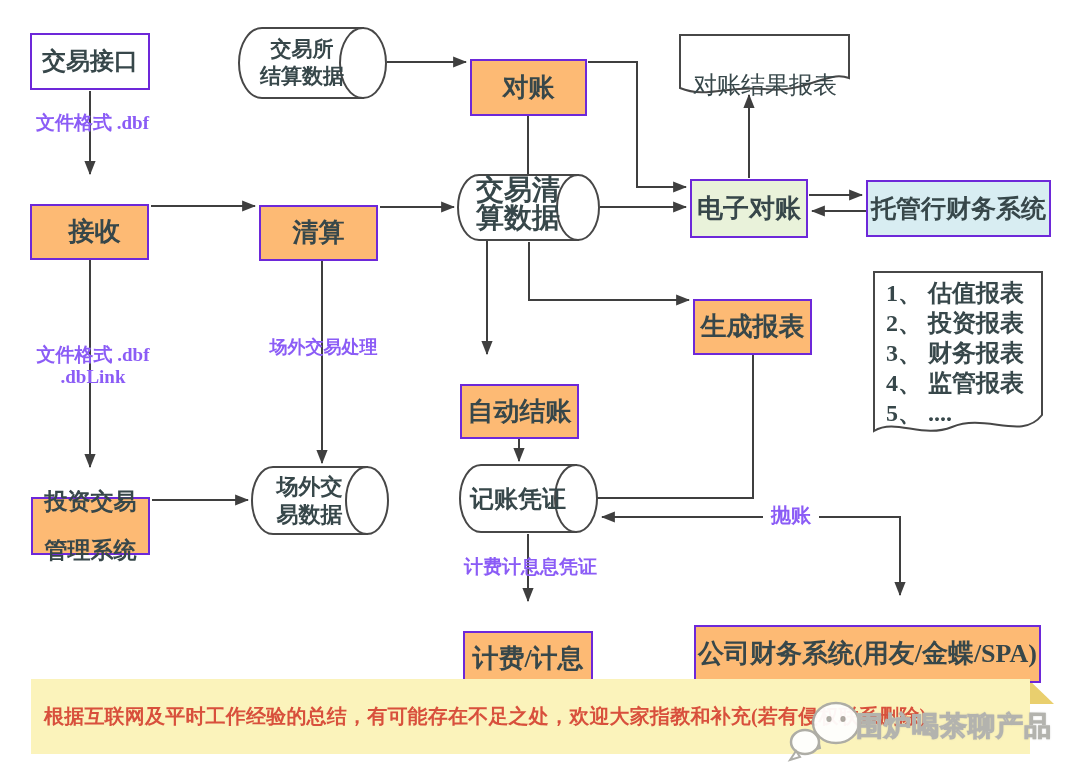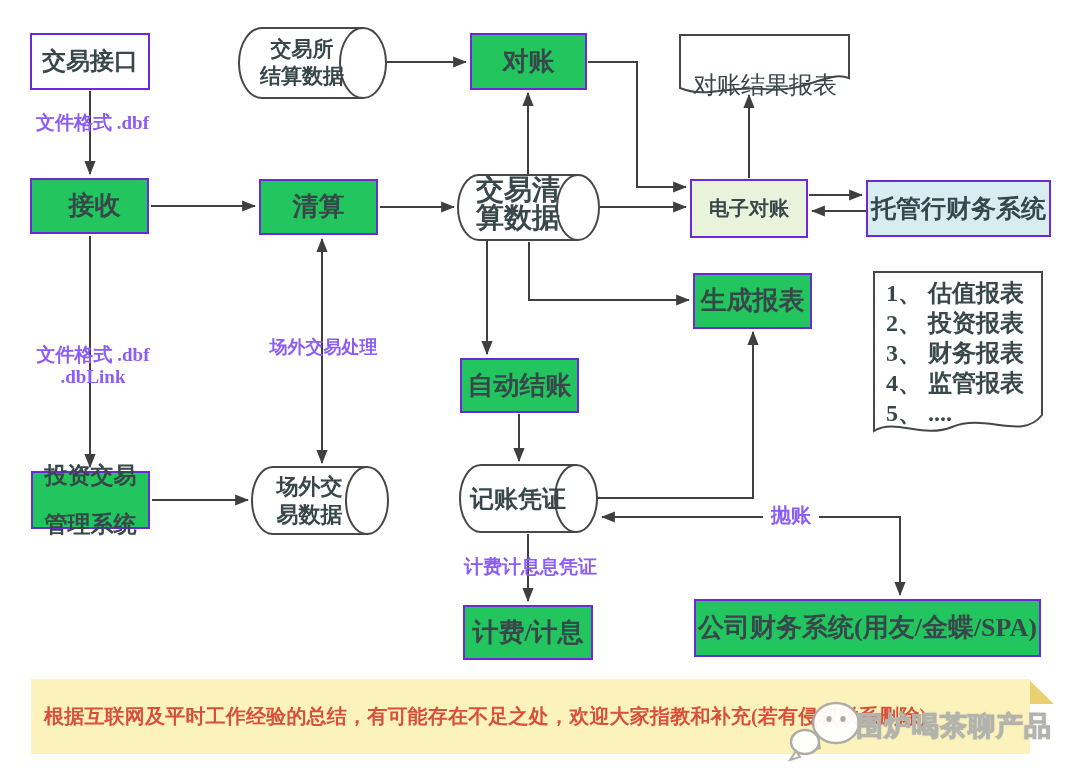--- a/index.html
+++ b/index.html
@@ -6,21 +6,21 @@
   .canvas{
     position:relative;width:1080px;height:782px;background:#ffffff;overflow:hidden;
     font-family:"Liberation Serif","DejaVu Serif",serif;
   }
   .layer{position:absolute;left:0;top:0;width:1080px;height:782px;}
   .box{
     position:absolute;box-sizing:border-box;border:2px solid #6d28d9;
     display:flex;align-items:center;justify-content:center;
     font-weight:bold;color:#37474a;text-align:center;line-height:1.12;
   }
-  .cyan{background:#22c55e;}
+  .cyan{background:#fdba74;margin-top:26px;}
   .green{background:#e9f2da;}
   .blue{background:#d8edf2;}
   .white{background:#ffffff;}
   .lbl{
     position:absolute;font-weight:bold;color:#8b5cf6;text-align:center;line-height:1.18;
   }
   .cyl-label{
     position:absolute;display:flex;flex-direction:column;align-items:center;justify-content:center;
     font-weight:bold;color:#37474a;text-align:center;
   }
@@ -116,21 +116,21 @@
   </div>
 
   <div class="box cyan" style="left:259px;top:179px;width:119px;height:56px;font-size:26px;">
     <span>清算</span>
   </div>
 
   <div class="box cyan" style="left:470px;top:33px;width:117px;height:57px;font-size:26px;">
     <span>对账</span>
   </div>
 
-  <div class="box green" style="left:690px;top:179px;width:118px;height:59px;font-size:20px;">
+  <div class="box green" style="left:690px;top:179px;width:118px;height:59px;font-size:26px;">
     <span>电子对账</span>
   </div>
 
   <div class="box cyan" style="left:693px;top:273px;width:119px;height:56px;font-size:26px;">
     <span>生成报表</span>
   </div>
 
   <div class="box blue" style="left:866px;top:180px;width:185px;height:57px;font-size:25px;">
     <span>托管行财务系统</span>
   </div>

